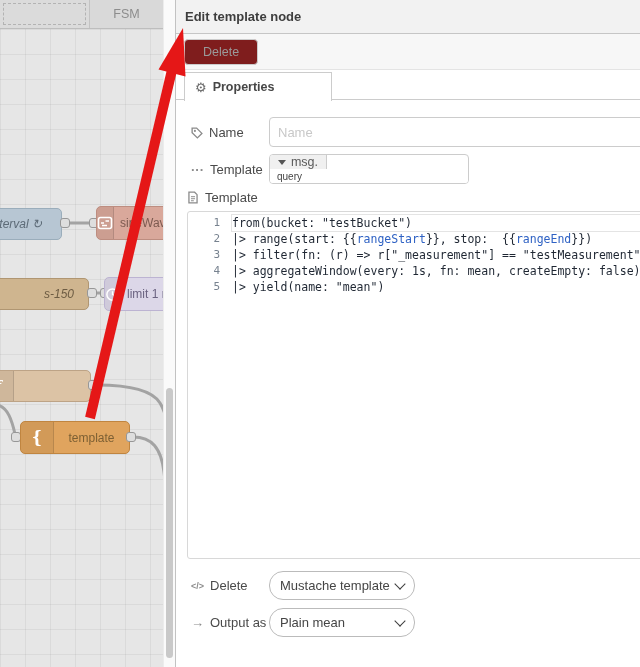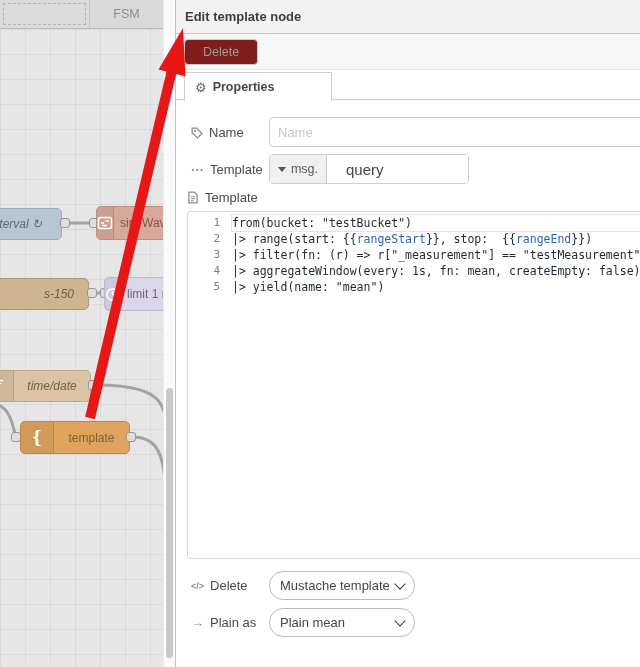--- a/index.html
+++ b/index.html
@@ -69,27 +69,27 @@
   .f-label{position:absolute;display:flex;align-items:center;gap:6px;font-size:13px;color:#4a4a4a;}
   .f-ico{color:#8b8b8b;display:inline-flex;align-items:center;}
   .ico-dots{font-weight:bold;letter-spacing:0;font-size:13px;line-height:6px;}
   .ico-code{font-size:9px;font-weight:bold;}
   .ico-arrow{font-size:13px;}
   .input-name{position:absolute;left:93px;top:117px;width:382px;height:30px;border:1px solid #ccc;
         border-radius:4px;box-sizing:border-box;font-size:13px;color:#444;padding:0 8px;
         font-family:"Liberation Sans",sans-serif;outline:none;}
   .input-name::placeholder{color:#c8c8c8;}
   .typedinput{position:absolute;left:93px;top:154px;width:200px;height:30px;border:1px solid #ccc;
-        border-radius:4px;box-sizing:border-box;display:flex;overflow:hidden;background:#fff;}
+        border-radius:4px;box-sizing:border-box;display:flex;overflow:hidden;background:#fff;flex-direction:column;}
   .ti-btn{width:56px;background:#f0f0f0;border-right:1px solid #ccc;display:flex;align-items:center;
         justify-content:center;gap:5px;font-size:12.5px;color:#5a5a5a;cursor:pointer;}
   .ti-caret{width:0;height:0;border-left:4px solid transparent;border-right:4px solid transparent;
         border-top:5px solid #555;}
-  .ti-input{flex:1;border:none;outline:none;font-size:15px;color:#454545;padding:0 7px;
-        font-family:"Liberation Sans",sans-serif;min-width:0;margin-left:12px;}
+  .ti-input{flex:1;border:none;outline:none;font-size:10px;color:#454545;padding:0 7px;
+        font-family:"Liberation Sans",sans-serif;min-width:0;}
 
   .editor{position:absolute;left:11px;top:211px;width:462px;height:348px;border:1px solid #d8d8d8;
         border-radius:3px;background:#fff;box-sizing:border-box;overflow:hidden;padding-top:3px;}
   .ed-line{display:flex;height:16px;line-height:16px;white-space:pre;
         font-family:"DejaVu Sans Mono",monospace;font-size:11.5px;}
   .ed-gutter{flex:none;width:32px;text-align:right;padding-right:12px;color:#77828f;font-size:11px;}
   .ed-code{flex:1;color:#1f2733;}
   .ed-line.current .ed-code{box-shadow:0 0 0 1px #e4e4e4;}
   .seg-var{color:#2f62c4;text-align:center;}
 
@@ -161,21 +161,20 @@
             <path d="M8 4.5 V8 L10.5 9.5" stroke="#fff" stroke-width="1.4" fill="none"></path>
           </svg>
       </div>
       <div class="nlabel">limit 1 ms</div>
     </div>
 
     <div class="node n-time">
       <div class="iconbox">
           <span>f</span>
         </div>
-      <div class="nlabel">time/date</div>
     </div>
     <div class="port" style="left:88px;top:351px;"></div>
 
     <div class="port" style="left:11px;top:403px;"></div>
     <div class="node n-template">
       <div class="iconbox">
           <span>{</span>
         </div>
       <div class="nlabel">template</div>
     </div>
@@ -247,21 +246,21 @@
     <span class="f-ico ico-code">&lt;/&gt;</span>
     <span>Delete</span>
   </div>
   <div class="selectbox sel-format">
     <span class="stext">Mustache template</span>
     <span class="chev"></span>
   </div>
 
   <div class="f-label lbl-output">
     <span class="f-ico ico-arrow">→</span>
-    <span>Plain as</span>
+    <span>Output as</span>
   </div>
   <div class="selectbox sel-output">
     <span class="stext">Plain mean</span>
     <span class="chev"></span>
   </div>
 </div>
 
 <svg class="arrow-overlay" viewBox="0 0 640 667">
   <line x1="90" y1="418" x2="172" y2="70" stroke="#e51717" stroke-width="10"></line>
   <polygon points="183,28 185.5,76.5 158.5,69.5" fill="#e51717"></polygon>

